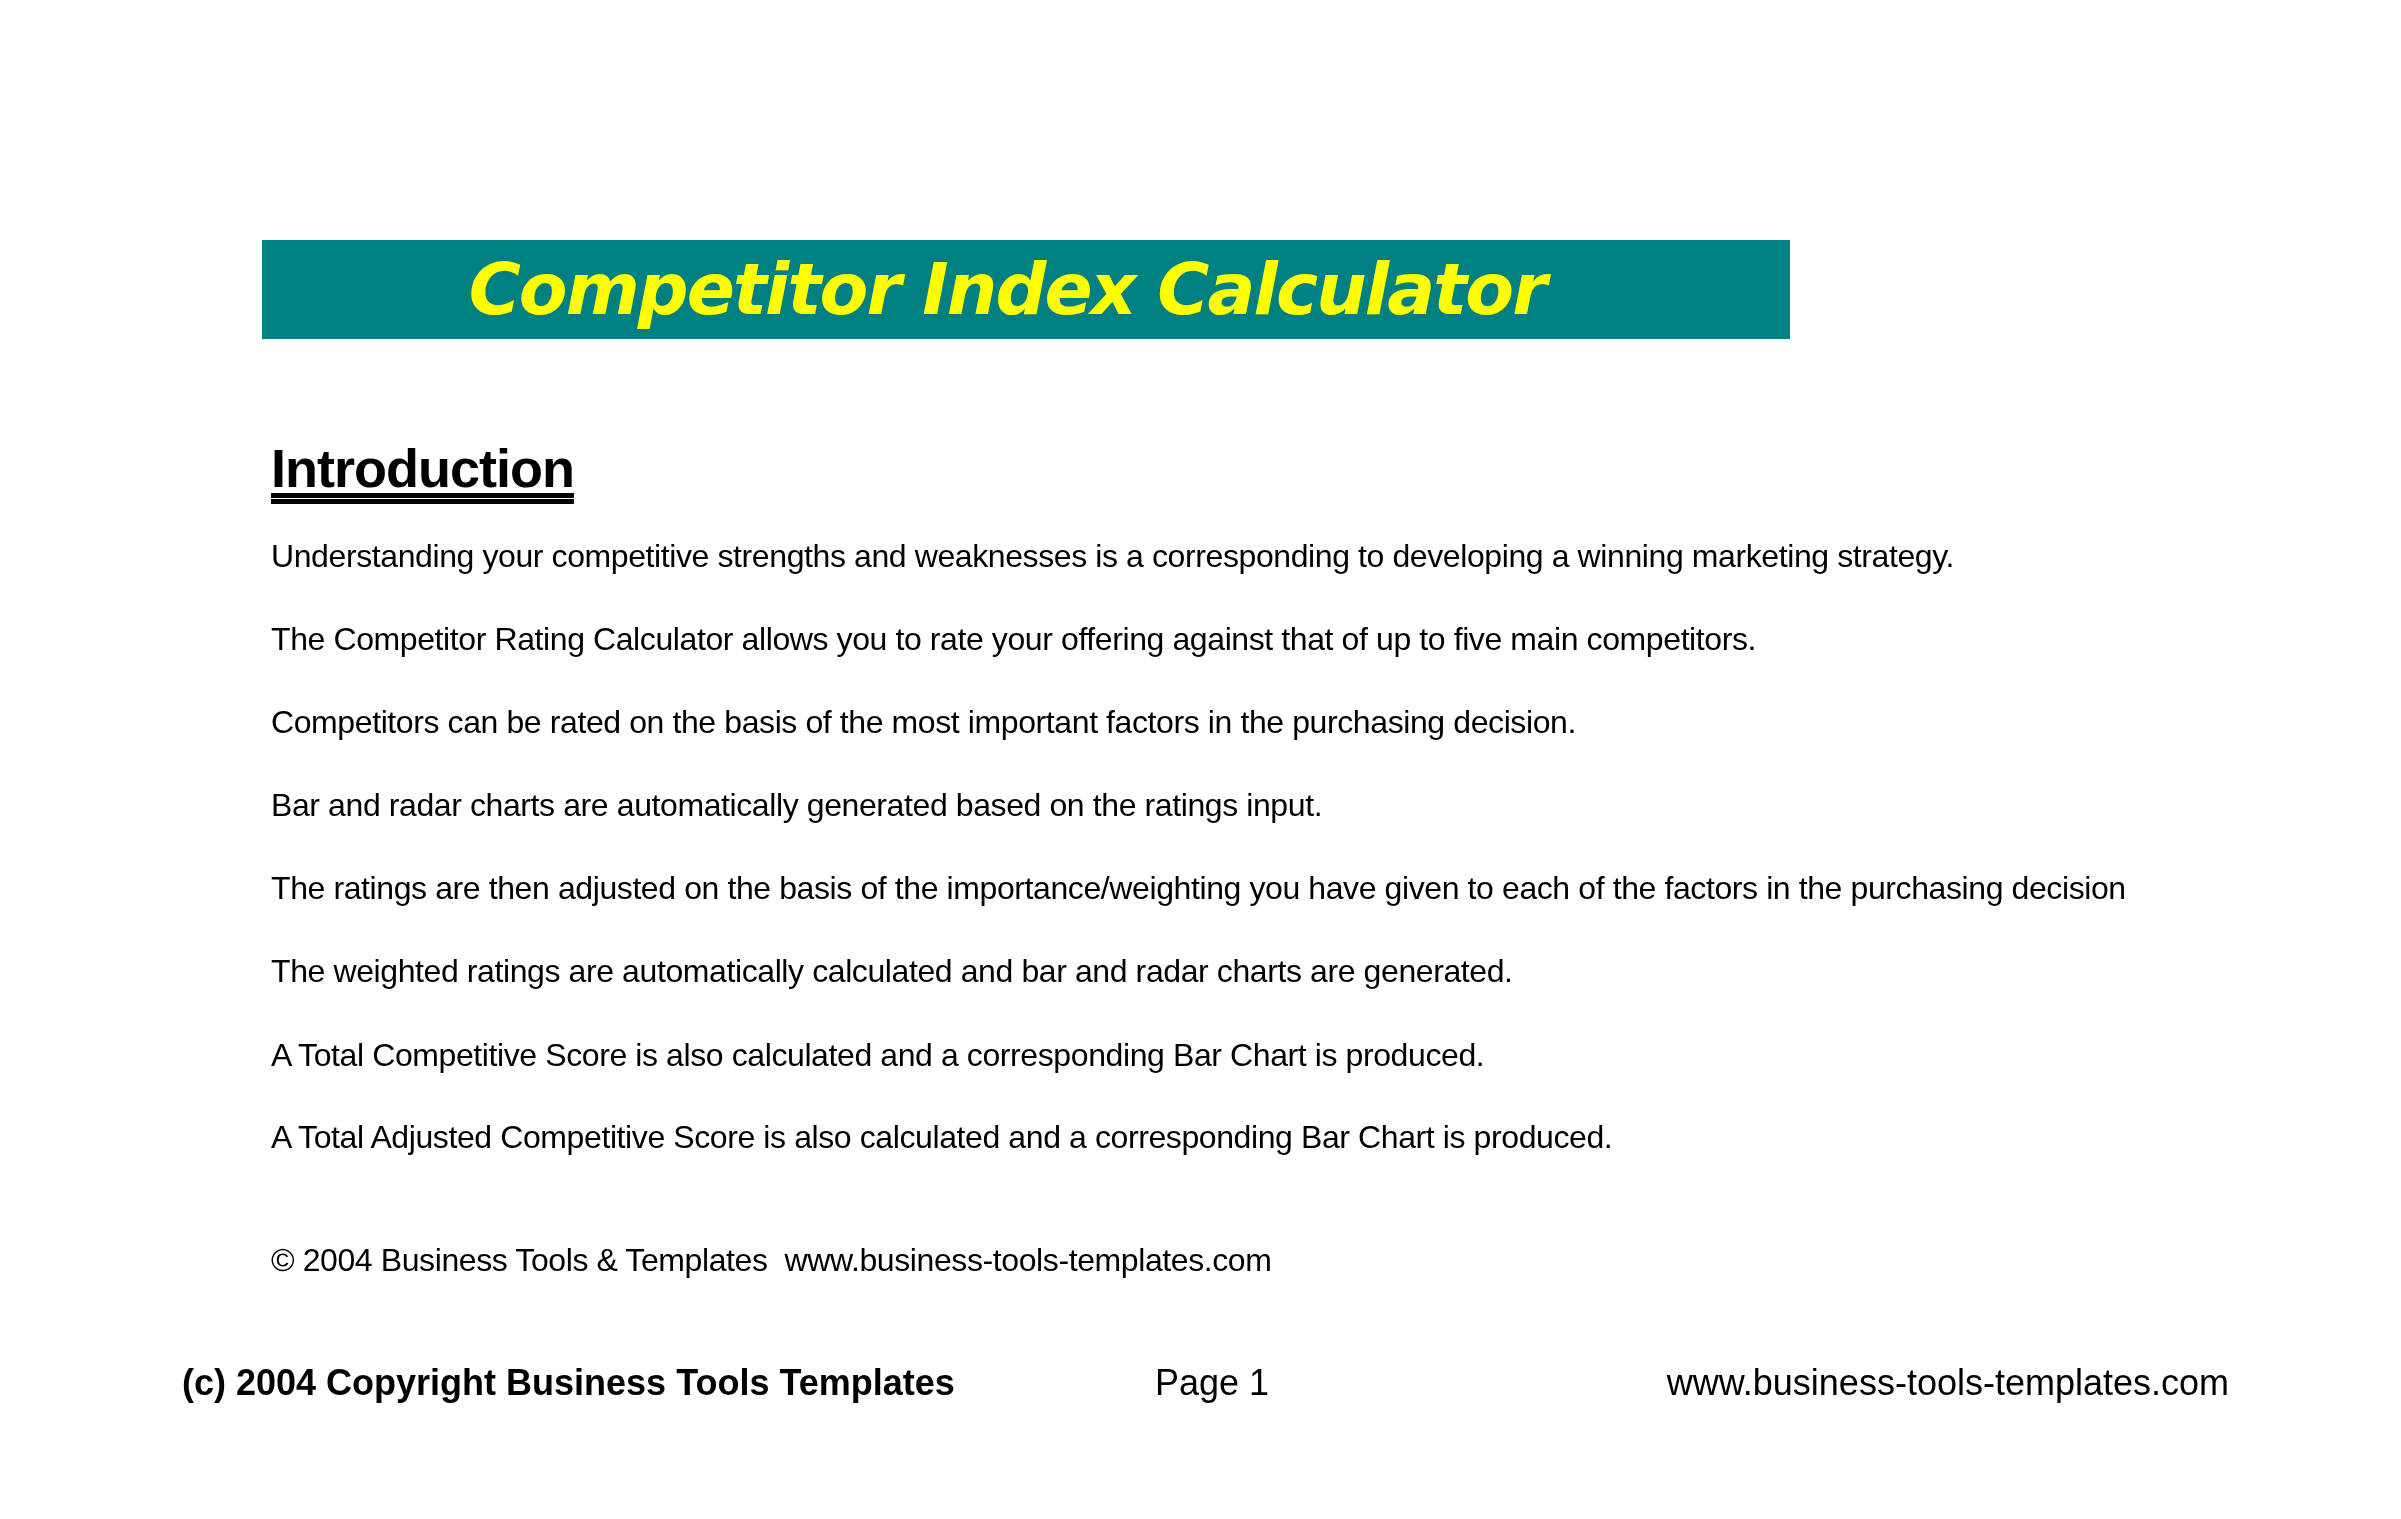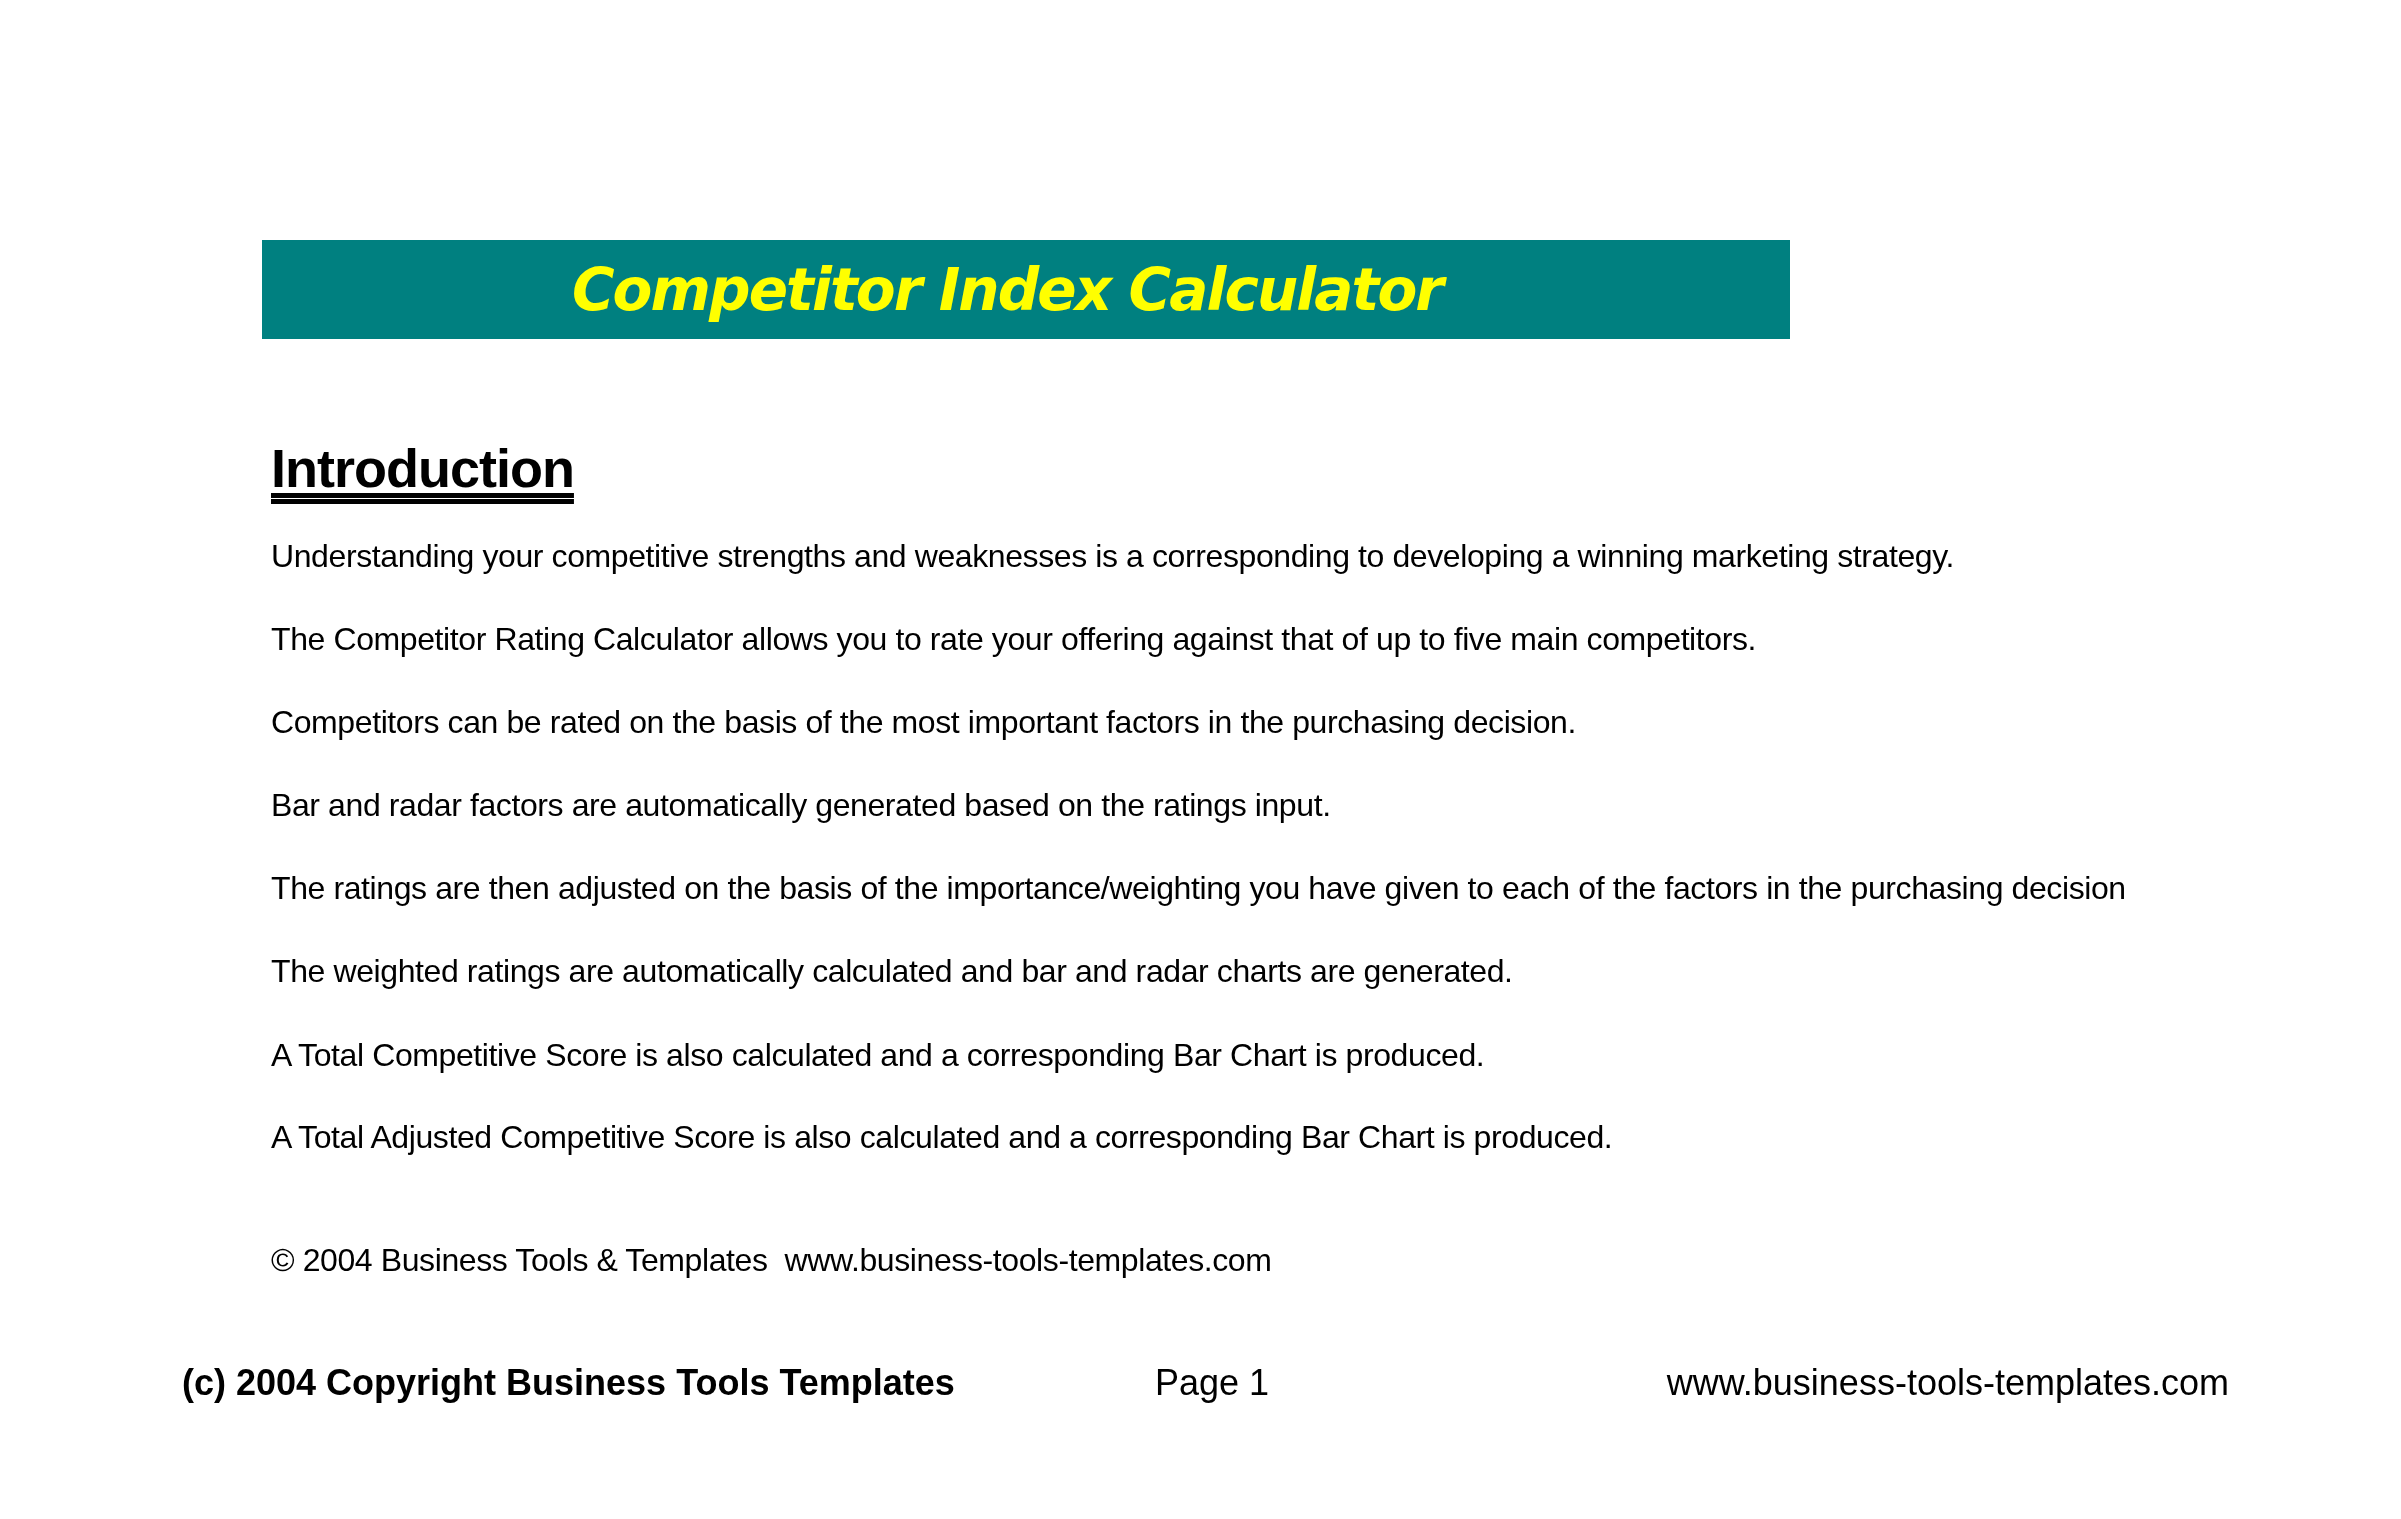--- a/index.html
+++ b/index.html
@@ -1,20 +1,20 @@
 <!DOCTYPE html>
 <html><head>
 <meta charset="utf-8">
 <style>
   html, body { margin:0; padding:0; }
   body { width:2402px; height:1520px; background:#ffffff; position:relative; overflow:hidden;
          font-family:"Liberation Sans", sans-serif; color:#000; }
   .banner { position:absolute; left:262px; top:240px; width:1528px; height:99px; background:#008080;
             display:flex; align-items:center; justify-content:center; }
-  .banner-title { font-family:"DejaVu Sans", sans-serif; font-style:italic; font-weight:bold; font-size:58px;
+  .banner-title { font-family:"DejaVu Sans", sans-serif; font-style:italic; font-weight:bold; font-size:71px;
                   color:#ffff00; letter-spacing:-1.9px; margin-left:-38px; white-space:nowrap; }
   .heading { position:absolute; left:271px; top:437px; font-size:54px; font-weight:bold; white-space:nowrap;
              text-decoration:underline double; text-underline-offset:5.8px; letter-spacing:-1px; }
   .para { position:absolute; left:271px; font-size:32px; white-space:nowrap; letter-spacing:-0.4px; }
   .footer { position:absolute; top:1362px; font-size:36px; white-space:nowrap; }
   .footer-left { left:182px; font-weight:bold; }
   .footer-center { left:1155px; }
   .footer-right { right:173px;text-align:right; }
 </style>
 </head>
@@ -22,21 +22,21 @@
 
 <div class="banner">
   <span class="banner-title">Competitor Index Calculator</span>
 </div>
 
 <div class="heading">Introduction</div>
 
 <div class="para" style="top:538px">Understanding your competitive strengths and weaknesses is a corresponding to developing a winning marketing strategy.</div>
 <div class="para" style="top:621px">The Competitor Rating Calculator allows you to rate your offering against that of up to five main competitors.</div>
 <div class="para" style="top:704px">Competitors can be rated on the basis of the most important factors in the purchasing decision.</div>
-<div class="para" style="top:787px">Bar and radar factors are automatically generated based on the ratings input.</div>
+<div class="para" style="top:787px">Bar and radar charts are automatically generated based on the ratings input.</div>
 <div class="para" style="top:870px">The ratings are then adjusted on the basis of the importance/weighting you have given to each of the factors in the purchasing decision</div>
 <div class="para" style="top:953px">The weighted ratings are automatically calculated and bar and radar charts are generated.</div>
 <div class="para" style="top:1037px">A Total Competitive Score is also calculated and a corresponding Bar Chart is produced.</div>
 <div class="para" style="top:1119px">A Total Adjusted Competitive Score is also calculated and a corresponding Bar Chart is produced.</div>
 
 <div class="para" style="top:1242px; white-space:pre">© 2004 Business Tools &amp; Templates  www.business-tools-templates.com</div>
 
 <div class="footer footer-left">(c) 2004 Copyright Business Tools Templates</div>
 <div class="footer footer-center">Page 1</div>
 <div class="footer footer-right">www.business-tools-templates.com</div>

